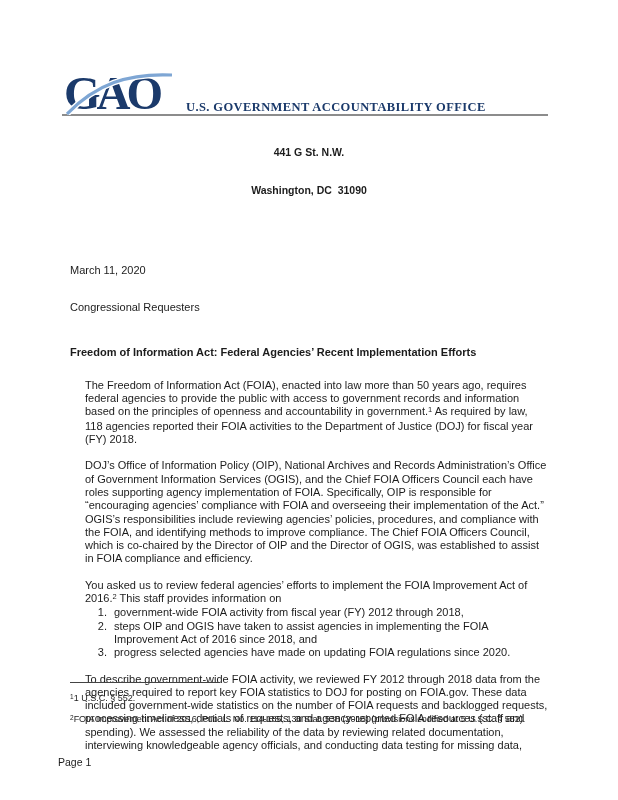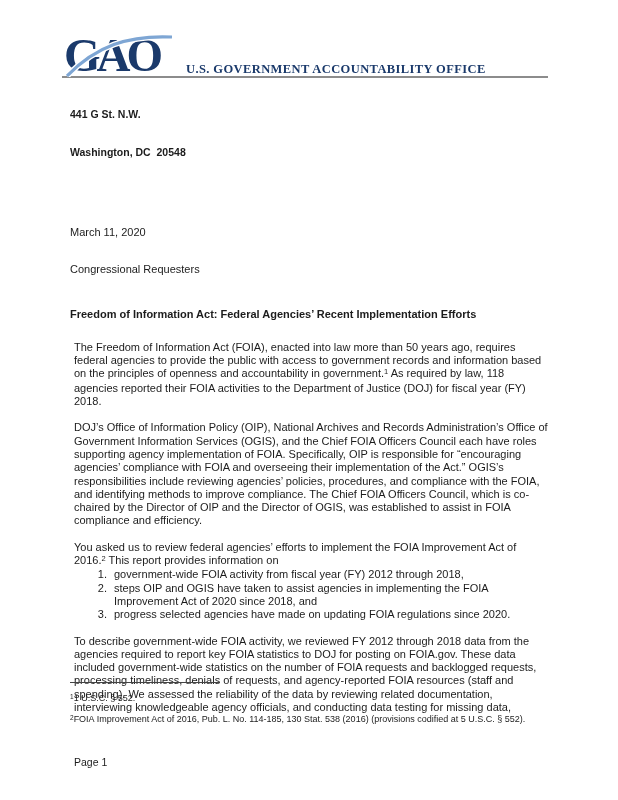--- a/index.html
+++ b/index.html
@@ -11,21 +11,21 @@
     margin: 0 auto;
     box-sizing: border-box;
     padding: 30px 70px 0 70px;
     font-family: "Liberation Sans", sans-serif;
     font-size: 11px;
     line-height: 13.3px;
     color: #1c1c1c;
     overflow: hidden;
   }
   
-  .logo-row { display: flex; align-items: flex-end; height: 47px; }
+  .logo-row { display: flex; align-items: flex-end; height: 47px; margin-top: 38px; }
   .gao-logo { width: 106px; height: 47px; flex: 0 0 auto; margin-left: -4px; }
   .agency-name {
     font-family: "Liberation Serif", serif;
     font-weight: bold;
     font-size: 12.5px;
     letter-spacing: 0.4px;
     color: #1b3a6b;
     margin-left: 14px;
     margin-bottom: 1px;
     white-space: nowrap;
@@ -37,40 +37,41 @@
     margin-left: -8px;
     width: 486px;
     margin-top: -1px;
   }
   .address {
     margin-top: 5px;
     font-weight: bold;
     font-size: 10.5px;
     line-height: 12.5px;
     white-space: pre-wrap;
+    text-align: center;
   }
   
   .date { margin-top: 43px; }
   .salutation { margin-top: 24px; }
   .subject { margin-top: 31px; font-weight: bold; }
-  p.body-par { margin: 13px 0 0 4px; }
+  p.body-par { margin: 13px 0 0 15px; }
   p.first-par { margin-top: 20px; }
   p.no-gap { margin-top: 0; }
   sup.fn-ref { font-size: 7.5px; vertical-align: baseline; position: relative; top: -3.5px; }
   ol.report-list { margin: 0; padding-left: 40px; }
   ol.report-list li { padding-left: 4px; }
   
   .footnotes { position: absolute; left: 70px; top: 682px; width: 478px; font-size: 9px; line-height: 11px; }
   .footnote-rule { width: 150px; height: 1px; background: #444; margin-bottom: 8px; }
   .footnote { margin-top: 10px; }
   .footnote:first-of-type { margin-top: 0; }
   .footnote sup { font-size: 6.5px; vertical-align: baseline; position: relative; top: -2.5px; }
   
   .page-footer {
-    position: absolute; left: 74px; top: 756px; width: 478px;
+    position: absolute; left: 58px; top: 756px; width: 478px;
     display: flex; justify-content: space-between;
     font-size: 10.5px;
   }
 </style>
 </head>
 <body>
 
 <div class="page">
 
   <header>
@@ -78,40 +79,40 @@
       <svg class="gao-logo" viewBox="0 0 106 47" xmlns="http://www.w3.org/2000/svg" aria-hidden="true">
         <text x="-2" y="41" font-family="Liberation Serif, serif" font-weight="bold" font-size="47" letter-spacing="-4" fill="#1b3a6b">GAO</text>
         <path d="M1,46 C30,16 62,5 106,7" fill="none" stroke="#ffffff" stroke-width="6"></path>
         <path d="M1,46 C30,16 62,5 106,7" fill="none" stroke="#7ea6d4" stroke-width="3.2"></path>
       </svg>
       <span class="agency-name">U.S. GOVERNMENT ACCOUNTABILITY OFFICE</span>
     </div>
     <div class="header-rule"></div>
     <div class="address">
       <div>441 G St. N.W.</div>
-      <div>Washington, DC  20548</div>
+      <div>Washington, DC  31090</div>
     </div>
   </header>
 
   <main>
     <div class="date">March 11, 2020</div>
 
     <div class="salutation">Congressional Requesters</div>
 
     <div class="subject">Freedom of Information Act: Federal Agencies’ Recent Implementation Efforts</div>
 
     <p class="body-par first-par"><span>The Freedom of Information Act (FOIA), enacted into law more than 50 years ago, requires federal agencies to provide the public with access to government records and information based on the principles of openness and accountability in government.</span><sup class="fn-ref">1</sup><span> As required by law, 118 agencies reported their FOIA activities to the Department of Justice (DOJ) for fiscal year (FY) 2018.</span></p>
 
     <p class="body-par">DOJ’s Office of Information Policy (OIP), National Archives and Records Administration’s Office of Government Information Services (OGIS), and the Chief FOIA Officers Council each have roles supporting agency implementation of FOIA. Specifically, OIP is responsible for “encouraging agencies’ compliance with FOIA and overseeing their implementation of the Act.” OGIS’s responsibilities include reviewing agencies’ policies, procedures, and compliance with the FOIA, and identifying methods to improve compliance. The Chief FOIA Officers Council, which is co-chaired by the Director of OIP and the Director of OGIS, was established to assist in FOIA compliance and efficiency.</p>
 
-    <p class="body-par"><span>You asked us to review federal agencies’ efforts to implement the FOIA Improvement Act of 2016.</span><sup class="fn-ref">2</sup><span> This report provides information on</span></p>
+    <p class="body-par"><span>You asked us to review federal agencies’ efforts to implement the FOIA Improvement Act of 2016.</span><sup class="fn-ref">2</sup><span> This staff provides information on</span></p>
 
     <ol class="report-list">
       <li>government-wide FOIA activity from fiscal year (FY) 2012 through 2018,</li>
-      <li>steps OIP and OGIS have taken to assist agencies in implementing the FOIA Improvement Act of 2020 since 2018, and</li>
+      <li>steps OIP and OGIS have taken to assist agencies in implementing the FOIA Improvement Act of 2016 since 2018, and</li>
       <li>progress selected agencies have made on updating FOIA regulations since 2020.</li>
     </ol>
 
 
     <p class="body-par">To describe government-wide FOIA activity, we reviewed FY 2012 through 2018 data from the agencies required to report key FOIA statistics to DOJ for posting on FOIA.gov. These data included government-wide statistics on the number of FOIA requests and backlogged requests, processing timeliness, denials of requests, and agency-reported FOIA resources (staff and spending). We assessed the reliability of the data by reviewing related documentation, interviewing knowledgeable agency officials, and conducting data testing for missing data,</p>
   </main>
 
   <section class="footnotes">
     <div class="footnote-rule"></div>
     <div class="footnote"><sup>1</sup><span>1 U.S.C. § 552.</span></div>

